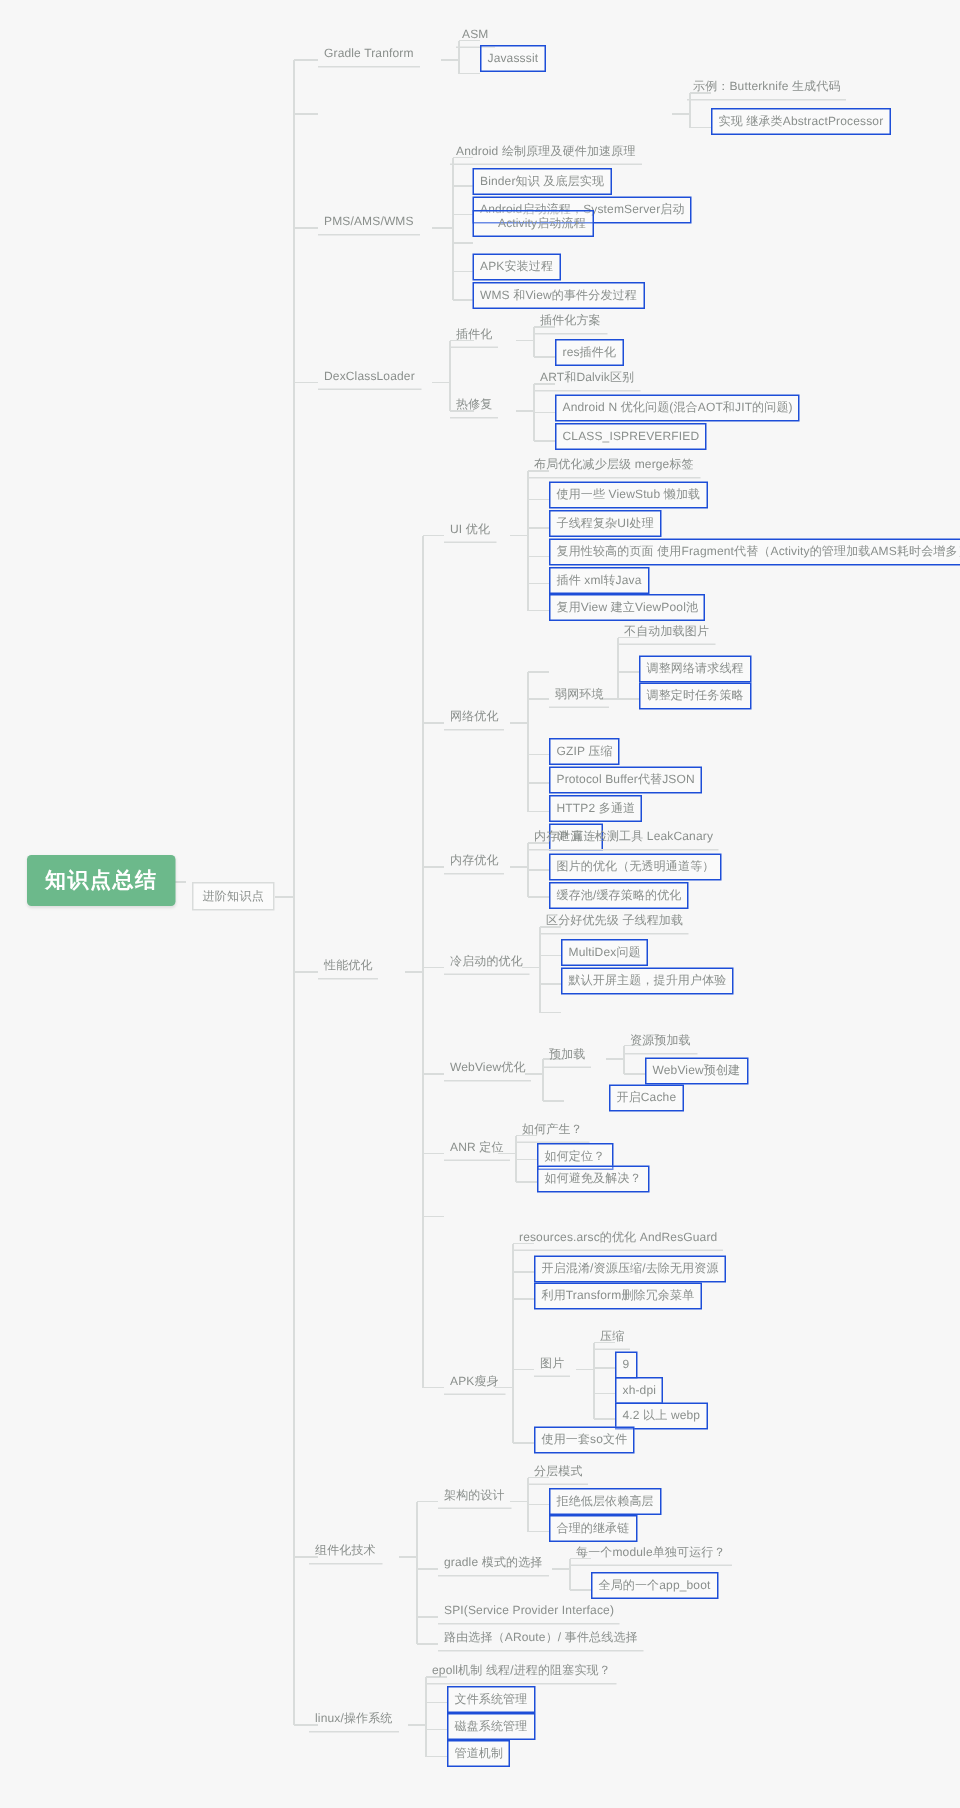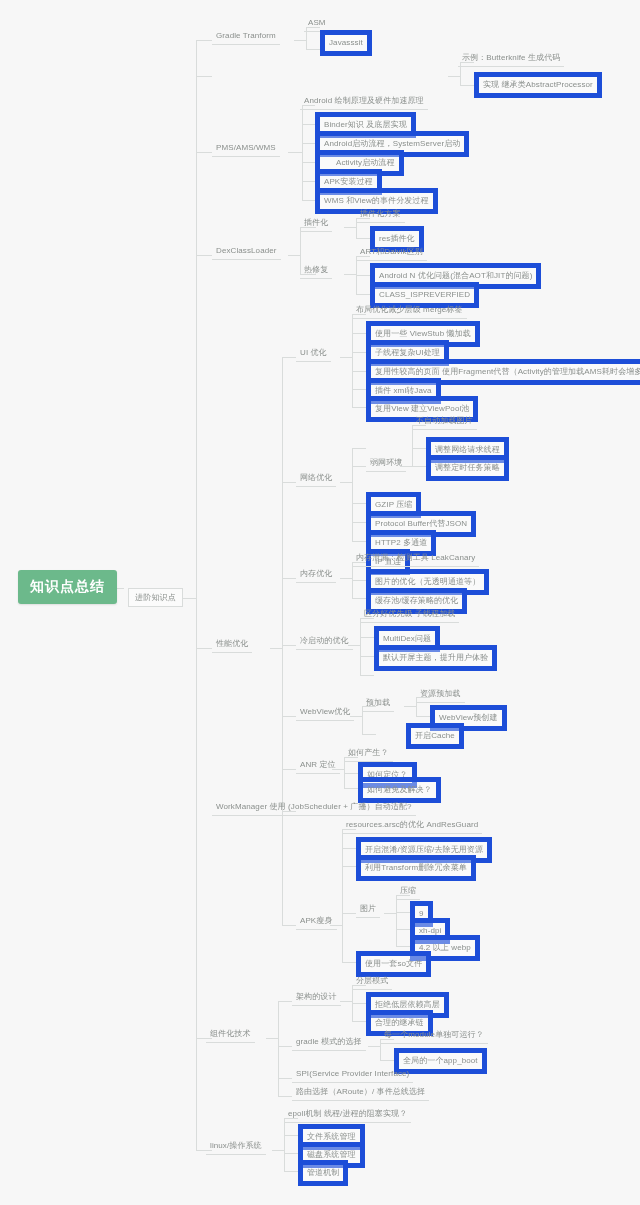--- a/index.html
+++ b/index.html
@@ -18,21 +18,21 @@
     color:#8a8f8c;
     font-size:8px;
     line-height:11px;
     white-space:nowrap;
     padding:2px 4px 3px 4px;
     border-bottom:1px solid #d9dcdb;
     box-sizing:border-box;
     letter-spacing:0.1px;
   }
   .node.boxed{
-    border:5px solid #1d4ed8;
+    border:1px solid #1d4ed8;
     background:rgba(255,255,255,0.35);
   }
   .node.plain{border-bottom:1px solid #d9dcdb;}
 
   .root{
     position:absolute;
     background:#6cb98b;
     color:#ffffff;
     font-size:14px;
     font-weight:bold;
@@ -223,21 +223,21 @@
   <div class="node plain" style="left:304px;top:15px;">ASM</div>
   <div class="node boxed" style="left:320px;top:30px;">Javasssit</div>
 
   <div class="node plain" style="left:458px;top:50px;">示例：Butterknife 生成代码</div>
   <div class="node boxed" style="left:474px;top:72px;">实现 继承类AbstractProcessor</div>
 
   <div class="node plain" style="left:212px;top:140px;">PMS/AMS/WMS</div>
   <div class="node plain" style="left:300px;top:93px;">Android 绘制原理及硬件加速原理</div>
   <div class="node boxed" style="left:315px;top:112px;">Binder知识 及底层实现</div>
   <div class="node boxed" style="left:315px;top:131px;">Android启动流程，SystemServer启动</div>
-  <div class="node boxed" style="left:315px;top:150px;padding-left:16px;">Activity启动流程</div>
+  <div class="node boxed" style="left:315px;top:140px;padding-left:16px;">Activity启动流程</div>
   <div class="node boxed" style="left:315px;top:169px;">APK安装过程</div>
   <div class="node boxed" style="left:315px;top:188px;">WMS 和View的事件分发过程</div>
 
   <div class="node plain" style="left:212px;top:243px;">DexClassLoader</div>
   <div class="node plain" style="left:300px;top:215px;">插件化</div>
   <div class="node plain" style="left:356px;top:206px;">插件化方案</div>
   <div class="node boxed" style="left:370px;top:226px;">res插件化</div>
   <div class="node plain" style="left:300px;top:262px;">热修复</div>
   <div class="node plain" style="left:356px;top:244px;">ART和Dalvik区别</div>
   <div class="node boxed" style="left:370px;top:263px;">Android N 优化问题(混合AOT和JIT的问题)</div>
@@ -277,21 +277,20 @@
   <div class="node plain" style="left:362px;top:695px;">预加载</div>
   <div class="node plain" style="left:416px;top:686px;">资源预加载</div>
   <div class="node boxed" style="left:430px;top:705px;">WebView预创建</div>
   <div class="node boxed" style="left:362px;top:723px;margin-left:44px;">开启Cache</div>
 
   <div class="node plain" style="left:296px;top:757px;">ANR 定位</div>
   <div class="node plain" style="left:344px;top:745px;">如何产生？</div>
   <div class="node boxed" style="left:358px;top:762px;">如何定位？</div>
   <div class="node boxed" style="left:358px;top:777px;">如何避免及解决？</div>
 
-  <div class="node plain" style="left:212px;top:799px;">WorkManager 使用 (JobScheduler + 广播）自动适配?</div>
 
   <div class="node plain" style="left:296px;top:913px;">APK瘦身</div>
   <div class="node plain" style="left:342px;top:817px;">resources.arsc的优化 AndResGuard</div>
   <div class="node boxed" style="left:356px;top:837px;">开启混淆/资源压缩/去除无用资源</div>
   <div class="node boxed" style="left:356px;top:855px;">利用Transform删除冗余菜单</div>
   <div class="node plain" style="left:356px;top:901px;">图片</div>
   <div class="node plain" style="left:396px;top:883px;">压缩</div>
   <div class="node boxed" style="left:410px;top:901px;">9</div>
   <div class="node boxed" style="left:410px;top:918px;">xh-dpi</div>
   <div class="node boxed" style="left:410px;top:935px;">4.2 以上 webp</div>

